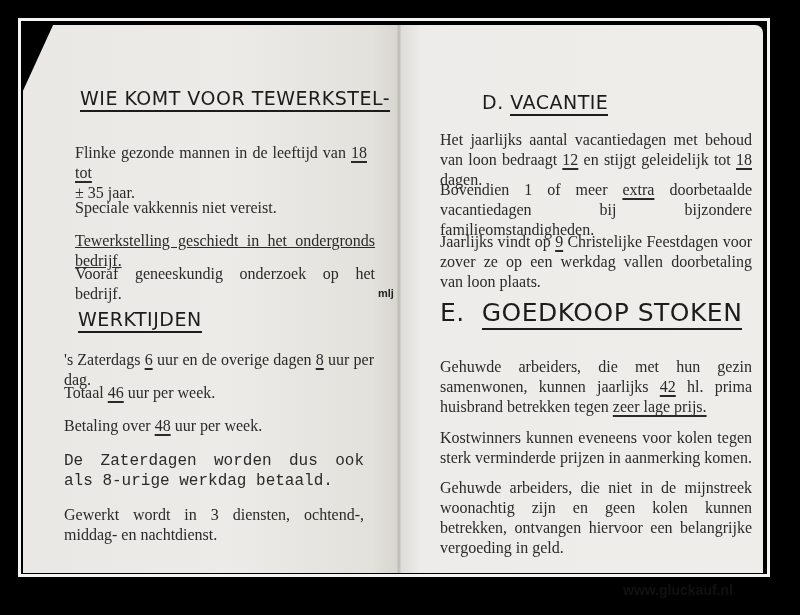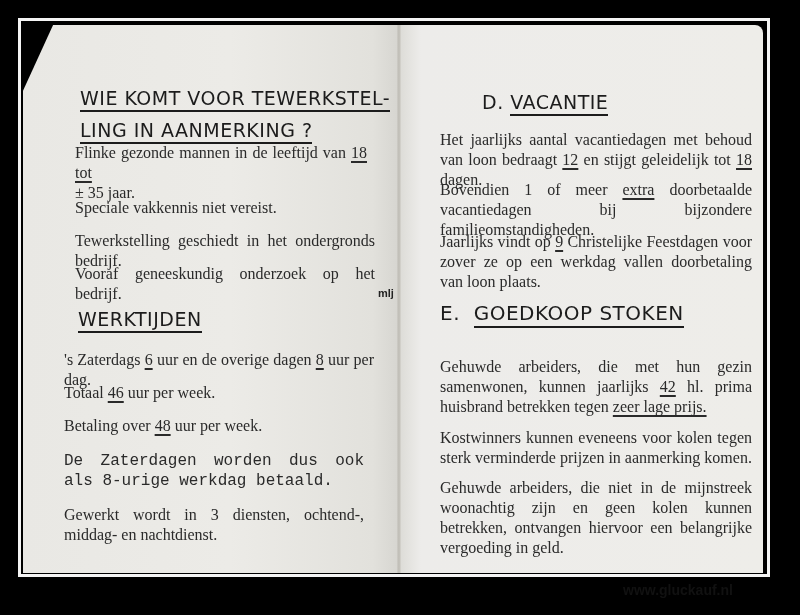--- a/index.html
+++ b/index.html
@@ -47,26 +47,25 @@
 </head>
 <body>
 
 <div class="frame"></div>
 <div class="page-left"></div>
 <div class="page-right"></div>
 <div class="spine"></div>
 
 <h2 class="heading" style="left:80px;top:82px;font-size:19px;line-height:32px;">
   <span class="ul">WIE KOMT VOOR TEWERKSTEL-</span><br>
-  <span class="ul">LING IN AANMERKING ?</span>
 </h2>
 
 <p class="para" style="left:75px;top:143px;width:292px;"><span>Flinke gezonde mannen in de leeftijd van </span><u>18 tot</u><br><span>± 35 jaar.</span></p>
 <p class="para" style="left:75px;top:198px;width:292px;">Speciale vakkennis niet vereist.</p>
-<p class="para" style="left:75px;top:231px;width:300px;">Tewerkstelling geschiedt in het ondergronds bedrijf.</p>
+<p class="para" style="left:75px;top:231px;width:300px;text-decoration:underline;">Tewerkstelling geschiedt in het ondergronds bedrijf.</p>
 <p class="para" style="left:75px;top:264px;width:300px;">Vooraf geneeskundig onderzoek op het bedrijf.</p>
 
 <h2 class="heading" style="left:78px;top:306px;font-size:19px;line-height:26px;">
   <span class="ul">WERKTIJDEN</span>
 </h2>
 
 <p class="para" style="left:64px;top:350px;width:310px;"><span>'s Zaterdags </span><u>6</u><span> uur en de overige dagen </span><u>8</u><span> uur per dag.</span></p>
 <p class="para" style="left:64px;top:383px;width:300px;"><span>Totaal </span><u>46</u><span> uur per week.</span></p>
 <p class="para" style="left:64px;top:416px;width:300px;"><span>Betaling over </span><u>48</u><span> uur per week.</span></p>
 <p class="para" style="left:64px;top:451px;width:300px;font-family:Liberation Mono, monospace;">De Zaterdagen worden dus ook als 8-urige werkdag betaald.</p>
@@ -75,21 +74,21 @@
 <div class="mark">mlj</div>
 
 <h2 class="heading" style="left:440px;top:89px;font-size:19px;line-height:26px;margin-left:42px;">
   <span>D.</span>
   <span class="ul">VACANTIE</span>
 </h2>
 <p class="para" style="left:440px;top:130px;width:312px;"><span>Het jaarlijks aantal vacantiedagen met behoud van loon bedraagt </span><u>12</u><span> en stijgt geleidelijk tot </span><u>18</u><span> dagen.</span></p>
 <p class="para" style="left:440px;top:180px;width:312px;"><span>Bovendien 1 of meer </span><u>extra</u><span> doorbetaalde vacantiedagen bij bijzondere familieomstandigheden.</span></p>
 <p class="para" style="left:440px;top:232px;width:312px;"><span>Jaarlijks vindt op </span><u>9</u><span> Christelijke Feestdagen voor zover ze op een werkdag vallen doorbetaling van loon plaats.</span></p>
 
-<h2 class="heading" style="left:440px;top:300px;font-size:20px;line-height:26px;">
+<h2 class="heading" style="left:440px;top:300px;font-size:25px;line-height:26px;">
   <span>E.</span>&nbsp;
   <span class="ul">GOEDKOOP STOKEN</span>
 </h2>
 <p class="para" style="left:440px;top:357px;width:312px;"><span>Gehuwde arbeiders, die met hun gezin samenwonen, kunnen jaarlijks </span><u>42</u><span> hl. prima huisbrand betrekken tegen </span><u>zeer lage prijs.</u></p>
 <p class="para" style="left:440px;top:428px;width:312px;">Kostwinners kunnen eveneens voor kolen tegen sterk verminderde prijzen in aanmerking komen.</p>
 <p class="para" style="left:440px;top:478px;width:312px;">Gehuwde arbeiders, die niet in de mijnstreek woonachtig zijn en geen kolen kunnen betrekken, ontvangen hiervoor een belangrijke vergoeding in geld.</p>
 
 <div class="watermark">www.gluckauf.nl</div>
 
 </body></html>

